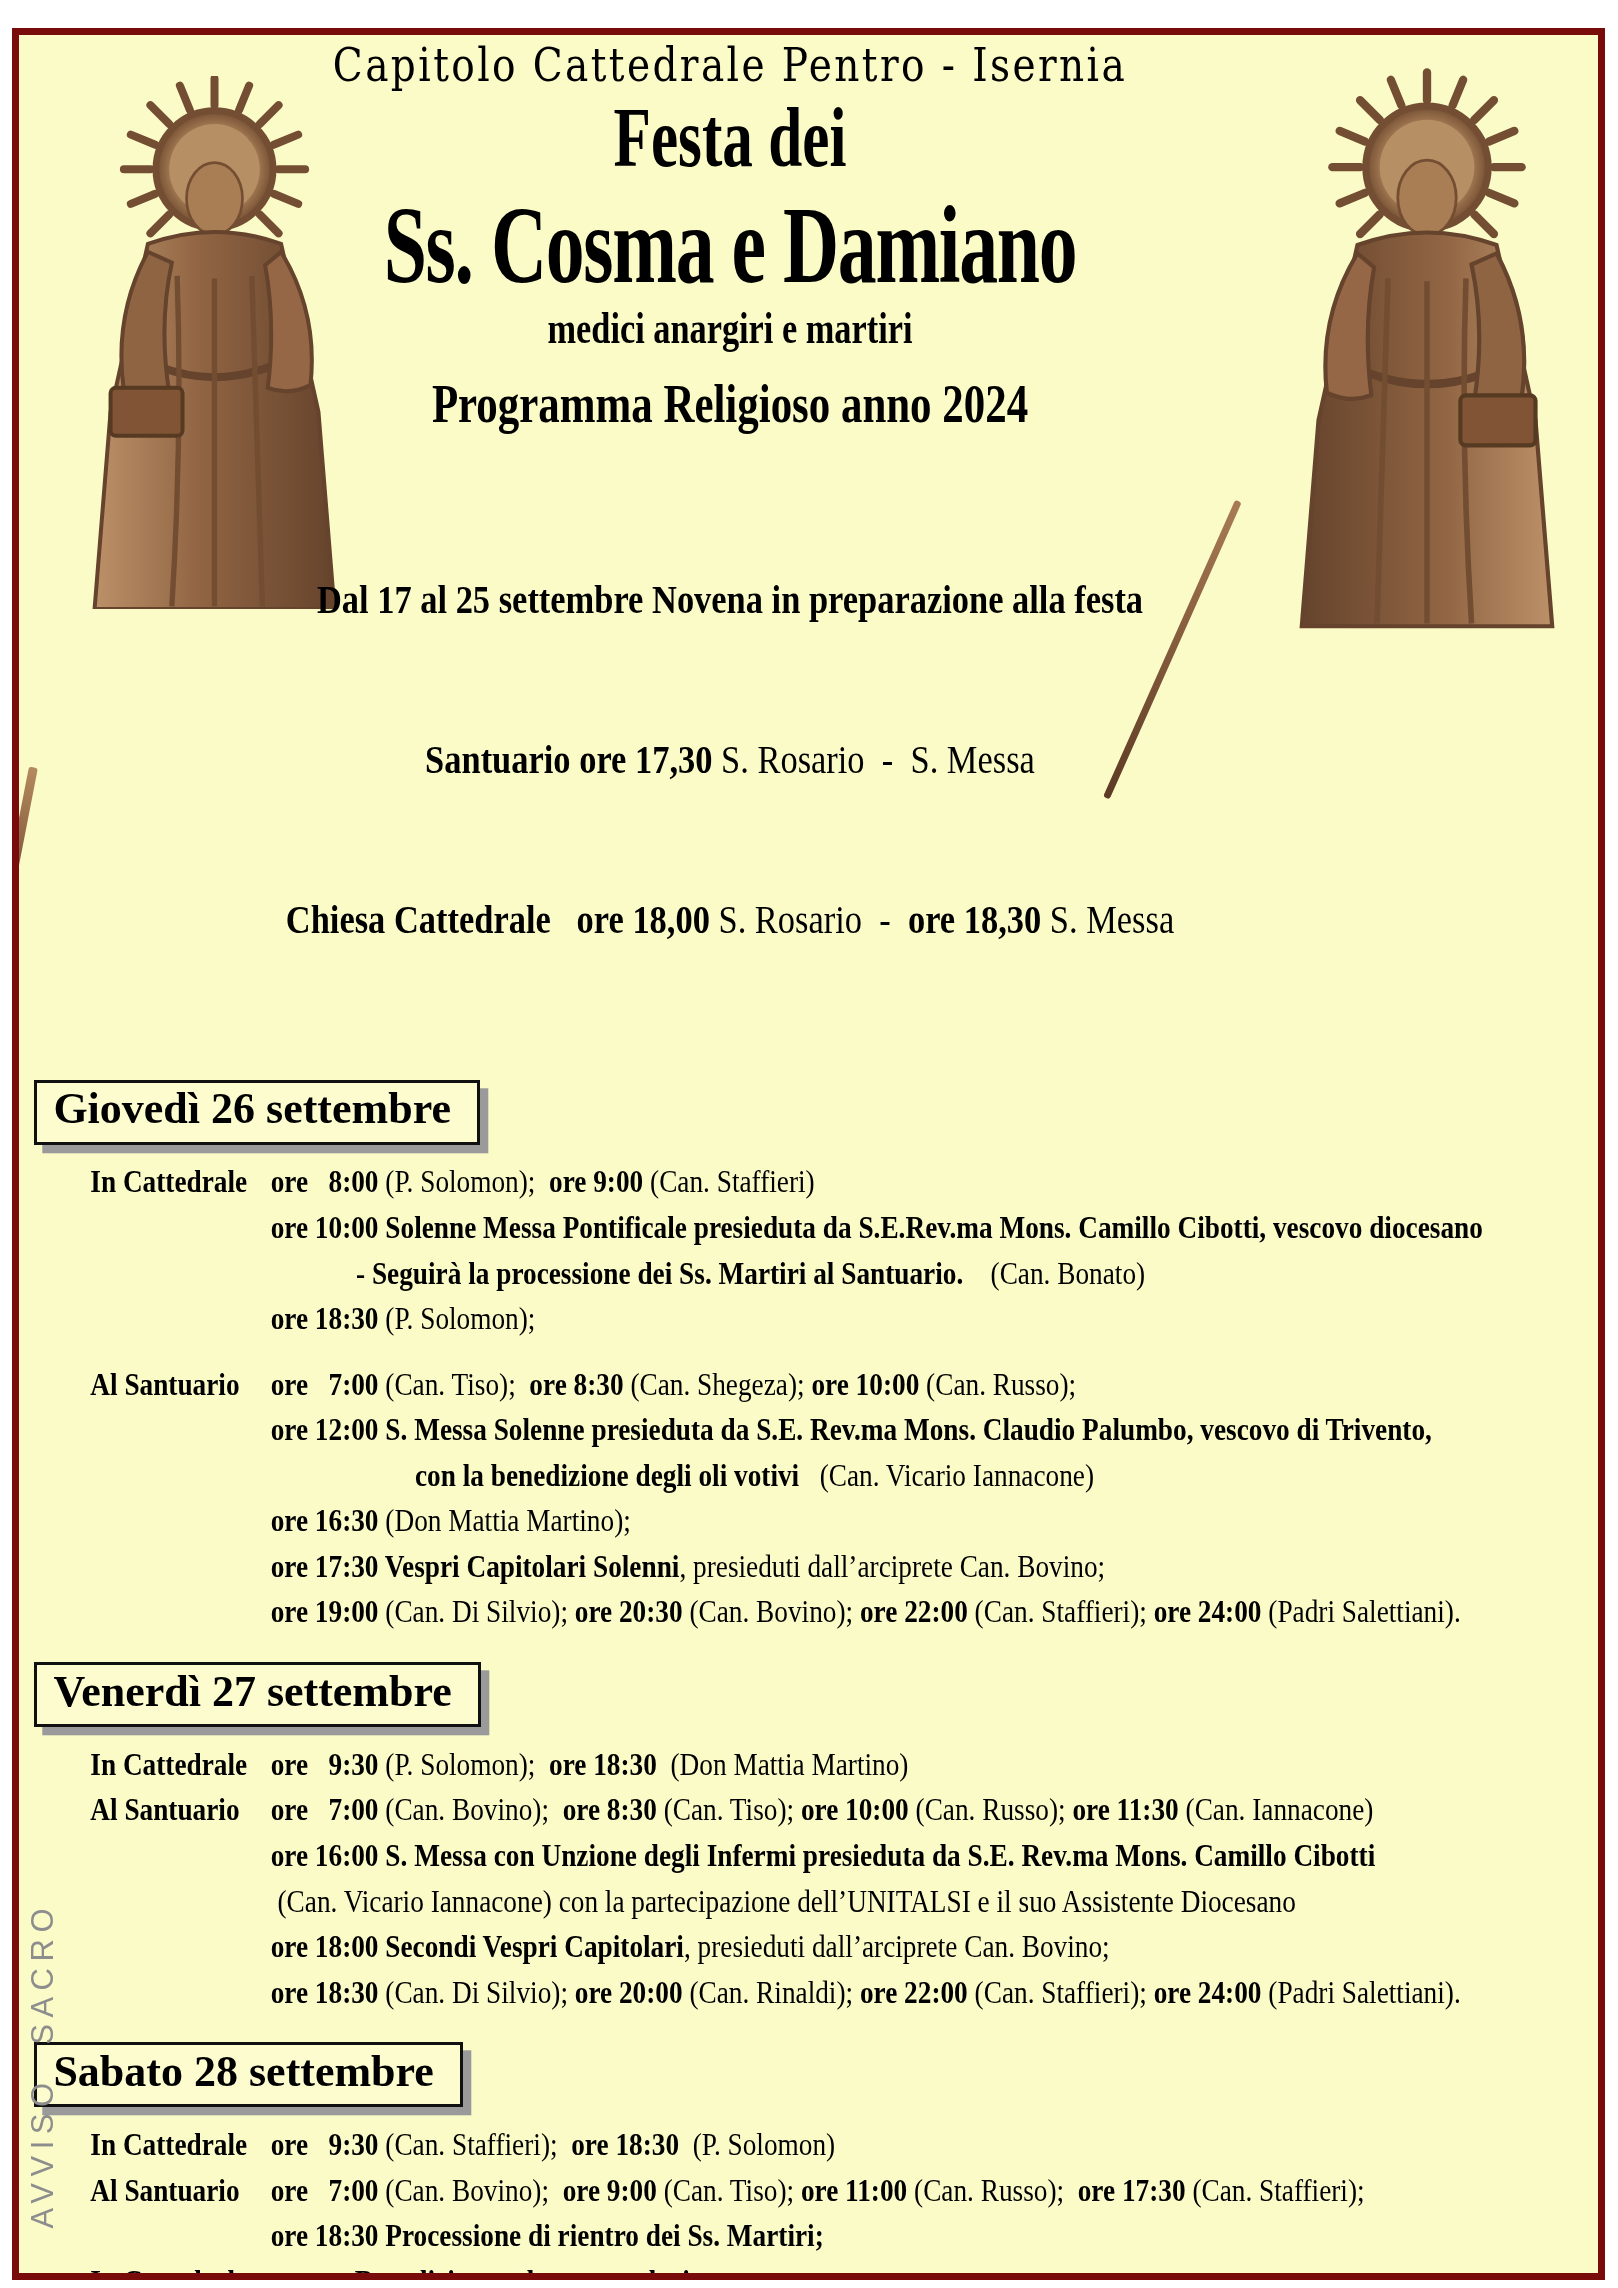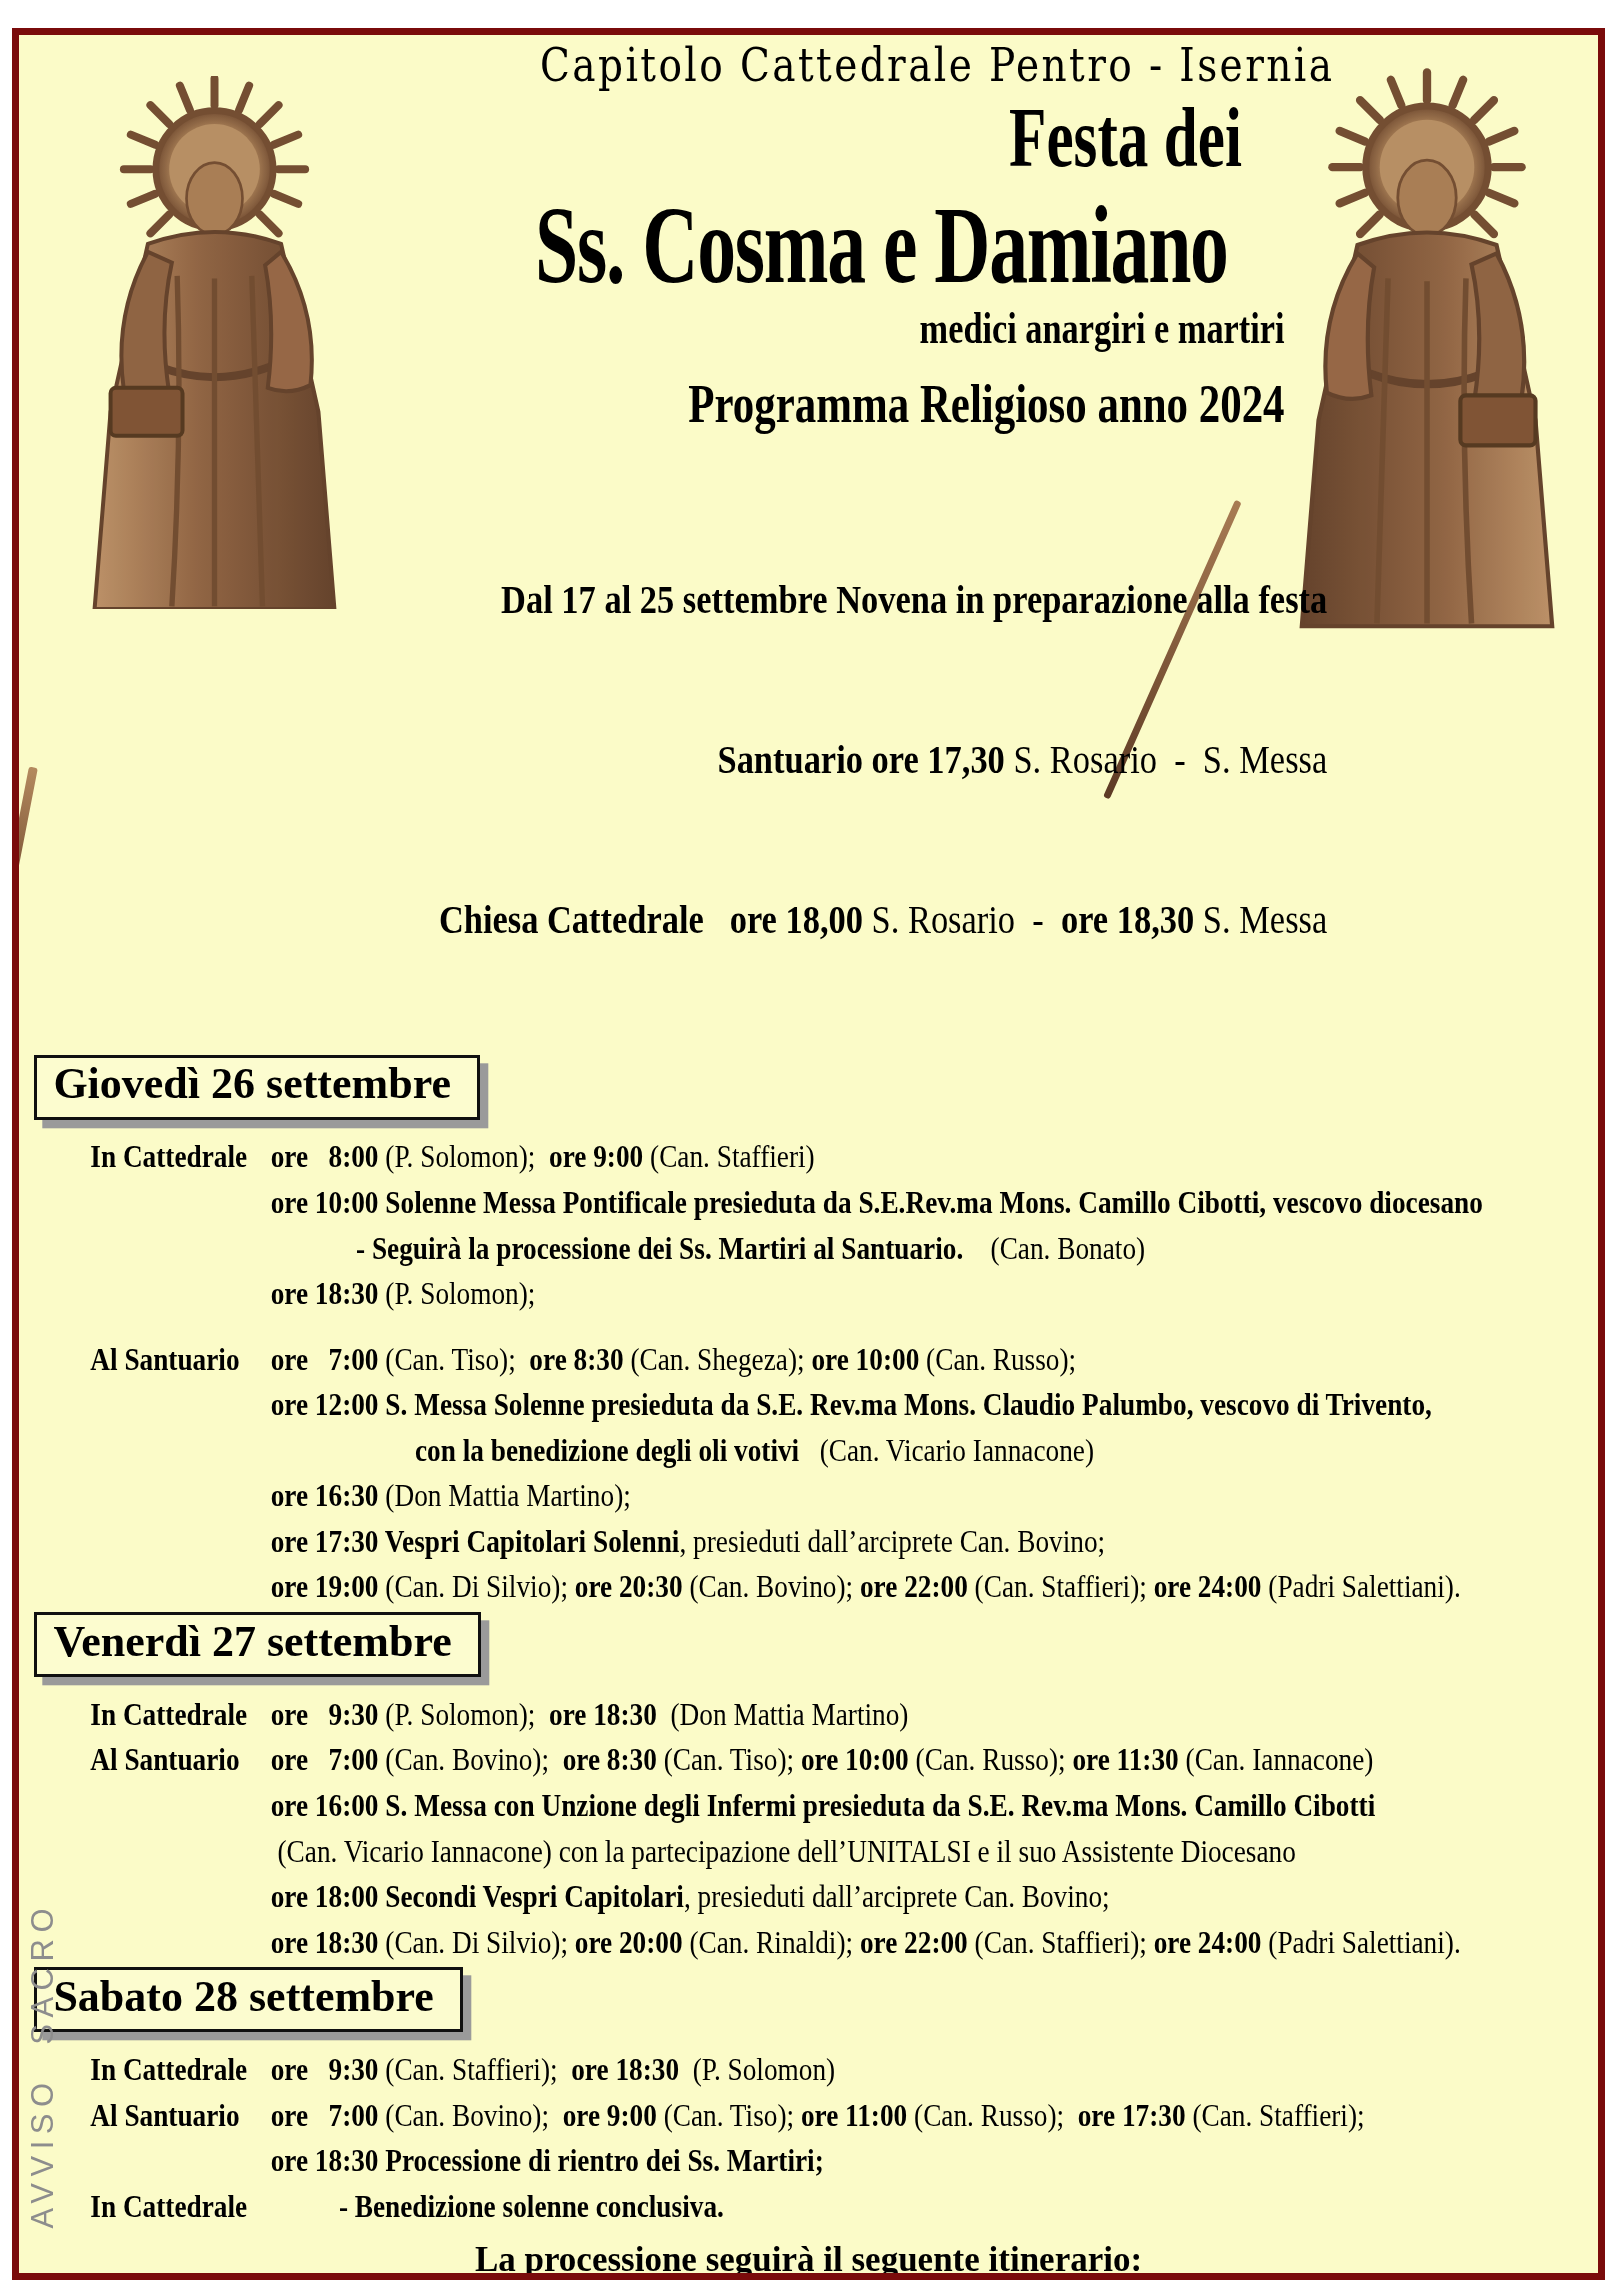--- a/index.html
+++ b/index.html
@@ -33,21 +33,21 @@
   
   .avviso {
     position: absolute; z-index: 3; left: 5.5px; bottom: 44px;
     writing-mode: vertical-rl; transform: rotate(180deg);
     font-family: "Liberation Sans", sans-serif;
     font-size: 31px; letter-spacing: 6.5px; word-spacing: 16.6px;
     color: #8d8d8d;
   }
   
   .content { position: relative; z-index: 2; padding-top: 3.7px; }
-  .header-col { padding-right: 157px; text-align: right; }
+  .header-col { padding-right: 157px; text-align: center; }
   .kicker {
     font-family: "DejaVu Serif", serif; font-weight: normal;
     font-size: 46px; letter-spacing: 2.8px; line-height: 1.15;
     transform: scaleX(.85); transform-origin: 50% 0;
   }
   .title1 {
     font-size: 85px; font-weight: bold; line-height: 1.08;
     transform: scaleX(.72); transform-origin: 50% 0;
   }
   .title2 {
@@ -62,21 +62,21 @@
     font-size: 55px; font-weight: bold; line-height: 1.2; margin-top: 16.6px;
     transform: scaleX(.78); transform-origin: 50% 0;
   }
   .novena {
     margin-top: 29.5px; font-size: 41px; line-height: 1.3; white-space: pre;
     transform: scaleX(.84); transform-origin: 50% 0;
   }
   .b { font-weight: bold; }
   .r { font-weight: normal; }
   
-  .day { margin-top: 2px; }
+  .day { margin-top: 27px; }
   .day-header {
     display: inline-block; margin: 0 0 14.8px 14.8px;
     border: 3.7px solid #101010; background: #fcfccf;
     box-shadow: 8.3px 8.3px 0 #9a9a9a;
     padding: 3.7px 26px 9.2px 16.6px;
     font-size: 44px; font-weight: bold; letter-spacing: 0;
     line-height: 1.05;
   }
   .day-rows {
     font-size: 31px; line-height: 1.47;

